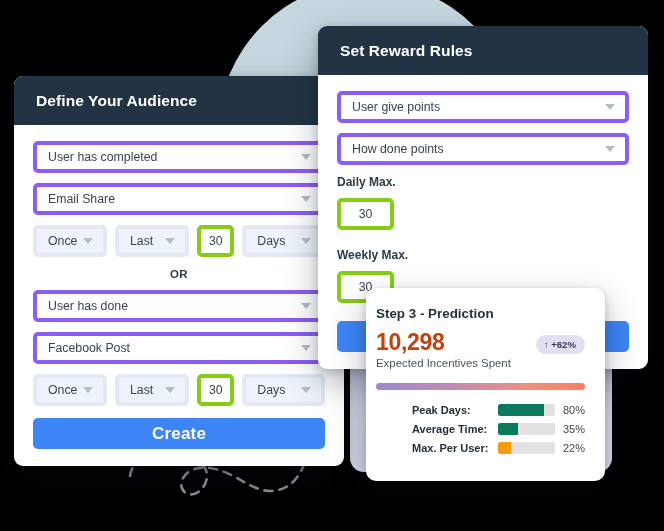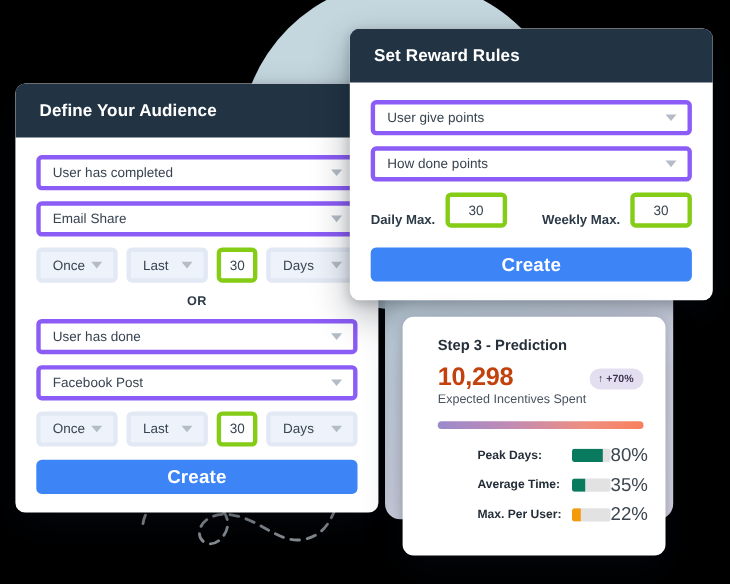--- a/index.html
+++ b/index.html
@@ -155,37 +155,38 @@
     width: 330px;
   }
   #reward-card .label {
     font-size: 12px;
     font-weight: bold;
     color: #2c3a48;
     white-space: nowrap;
   }
   #reward-card .maxrow {
     display: flex;
-    align-items: flex-end;
+    align-items: flex-start;
     gap: 9px;
     margin-bottom: 11px;
+    flex-direction: column;
   }
   #reward-card .maxrow .numbox { width: 57px; }
   #reward-card .spacer { width: 14px; }
   #reward-card .btn-wrap { padding-top: 7px; }
 
   
   #prediction-card {
     left: 366px;
     top: 288px;
     width: 239px;
     border-radius: 10px;
     padding: 0;
   }
-  #prediction-card .pbody { padding: 18px 20px 20px 32px; }
+  #prediction-card .pbody { padding: 18px 20px 20px 10px; }
   .pred-title {
     font-size: 13.4px;
     font-weight: bold;
     color: #26303b;
     margin: 0 0 9px 0;
   }
   .pred-main {
     display: flex;
     align-items: flex-start;
     justify-content: space-between;
@@ -239,21 +240,21 @@
     overflow: hidden;
   }
   .metric-fill {
     height: 100%;
     border-radius: 2px 0 0 2px;
   }
   .metric-pct {
     width: 30px;
     text-align: right;
     color: #3c4650;
-    font-size: 17px;
+    font-size: 11px;
   }
 </style>
 </head>
 <body>
 
 <div id="stage">
 
   <div class="bg-circle"></div>
   <div class="bg-blob"></div>
 
@@ -357,21 +358,21 @@
 
   <div class="card" id="prediction-card">
     <div class="pbody">
       <div class="pred-title">Step 3 - Prediction</div>
 
       <div class="pred-main">
         <div>
           <div class="pred-big">10,298</div>
           <div class="pred-sub">Expected Incentives Spent</div>
         </div>
-        <div class="pred-badge">↑ +70%</div>
+        <div class="pred-badge">↑ +62%</div>
       </div>
 
       <div class="gradient-bar"></div>
 
       <div id="metrics">
           <div class="metric-row">
             <div class="metric-label">Peak Days:</div>
             <div class="metric-track">
               <div class="metric-fill" style="width: 80%; background: rgb(10, 122, 94);"></div>
             </div>

